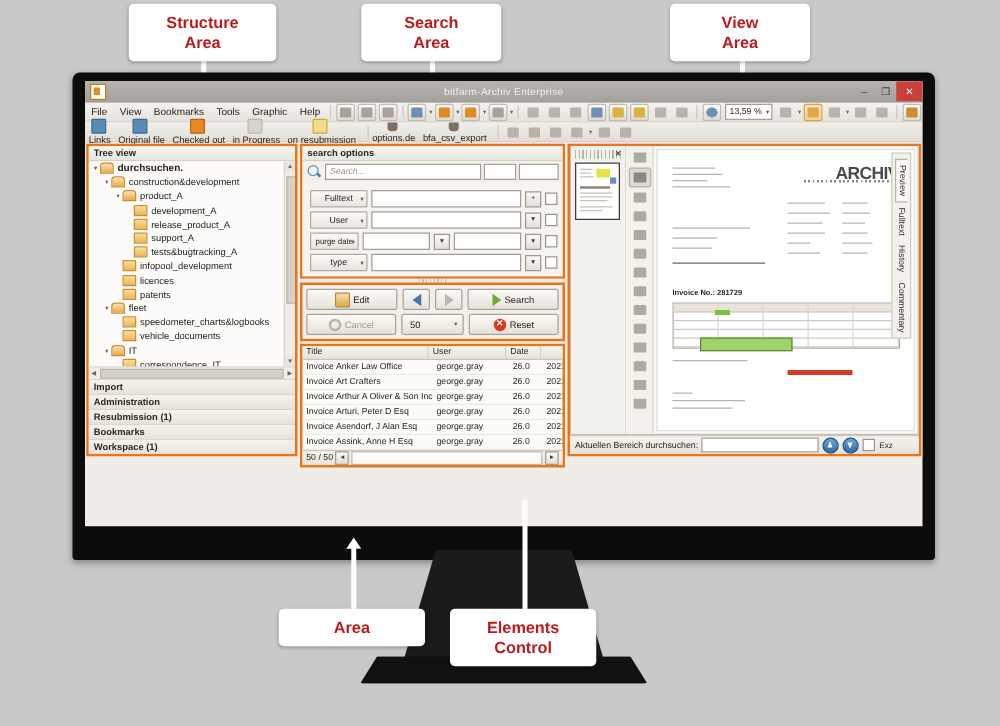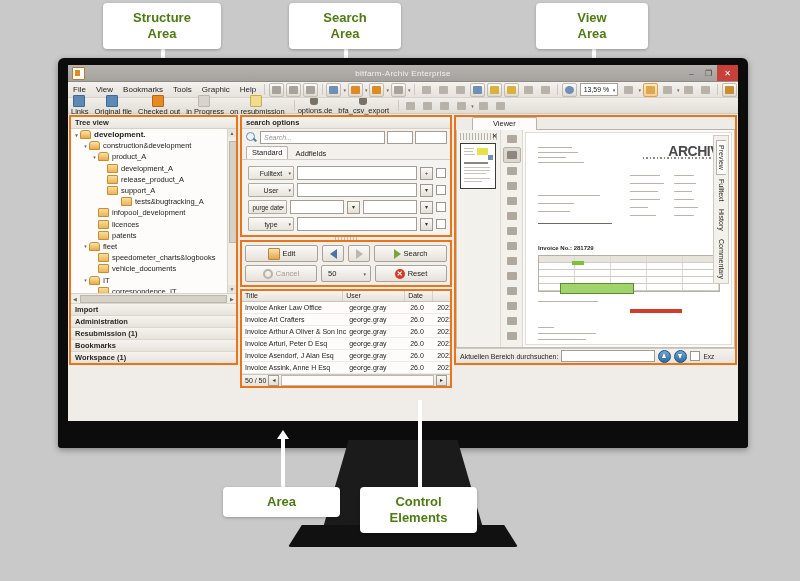--- a/index.html
+++ b/index.html
@@ -252,21 +252,21 @@
     font-size:7px;color:#26241f;padding-left:4px;gap:3px;border-top:1px solid #cfc9c0;
   }
   .vfinput{width:92px;height:10px;background:#fff;border:1px solid #a39d95;}
   .circbtn{width:11px;height:11px;border-radius:50%;background:linear-gradient(#6ea4d4,#2c6ba5);border:1px solid #1f5180;position:relative;}
   .circbtn .ar{position:absolute;left:3px;top:2px;width:0;height:0;border-left:2.5px solid transparent;border-right:2.5px solid transparent;}
   .circbtn.up .ar{border-bottom:5px solid #fff;}
   .circbtn.dn .ar{border-top:5px solid #fff;top:3px;}
   
   .callout{
     position:absolute;background:#fff;border-radius:4px;box-shadow:0 1px 3px rgba(0,0,0,.25);
-    text-align:center;color:#4d7c0f;font-weight:bold;font-size:13px;line-height:16px;
+    text-align:center;color:#b91c1c;font-weight:bold;font-size:13px;line-height:16px;
     padding:7px 0;
   }
   .leader{position:absolute;background:#fff;width:4px;}
   .arrowhead{position:absolute;width:0;height:0;border-left:6px solid transparent;border-right:6px solid transparent;border-bottom:9px solid #fff;}
 </style>
 </head>
 <body>
 
 <div class="leader" style="left:161px;top:44px;height:72px;"></div>
 <div class="leader" style="left:344px;top:44px;height:72px;"></div>
@@ -442,21 +442,21 @@
 
     <div class="work">
 
       <div id="structure" class="hl">
         <div class="panel-hd">Tree view</div>
         <div class="tree">
           <div id="tree-rows">
               <div class="trow root" style="padding-left: 2px;">
                 <span class="exp">▾</span>
                 <span class="fold home"></span>
-                <span>development.</span>
+                <span>durchsuchen.</span>
               </div>
               <div class="trow" style="padding-left: 11px;">
                 <span class="exp">▾</span>
                 <span class="fold home"></span>
                 <span>construction&amp;development</span>
               </div>
               <div class="trow" style="padding-left: 20px;">
                 <span class="exp">▾</span>
                 <span class="fold home"></span>
                 <span>product_A</span>
@@ -469,21 +469,21 @@
               <div class="trow" style="padding-left: 29px;">
                 <span class="exp"></span>
                 <span class="fold"></span>
                 <span>release_product_A</span>
               </div>
               <div class="trow" style="padding-left: 29px;">
                 <span class="exp"></span>
                 <span class="fold"></span>
                 <span>support_A</span>
               </div>
-              <div class="trow" style="padding-left: 43px;">
+              <div class="trow" style="padding-left: 29px;">
                 <span class="exp"></span>
                 <span class="fold"></span>
                 <span>tests&amp;bugtracking_A</span>
               </div>
               <div class="trow" style="padding-left: 20px;">
                 <span class="exp"></span>
                 <span class="fold"></span>
                 <span>infopool_development</span>
               </div>
               <div class="trow" style="padding-left: 20px;">
@@ -544,24 +544,20 @@
 
       <div id="searchcol">
 
         <div id="searcharea" class="hl">
           <div class="panel-hd">search options</div>
           <div class="sbox">
             <div class="mag"></div>
             <div class="sinput">Search...</div>
             <div class="sminor"></div>
             <div class="sminor w2"></div>
-          </div>
-          <div class="tabs">
-            <div class="tab active">Standard</div>
-            <div class="tab plain">Addfields</div>
           </div>
           <div class="fields">
             <div class="frow">
               <div class="fsel">
                 <span>Fulltext</span>
                 <span class="cv">▾</span>
               </div>
               <div class="ftext"></div>
               <div class="btnsq">+</div>
               <div class="chk"></div>
@@ -688,24 +684,20 @@
           <div class="pager">
             <span>50 / 50</span>
             <span class="pbtn">◄</span>
             <span class="ptrack"></span>
             <span class="pbtn" style="margin-right:3px">►</span>
           </div>
         </div>
       </div>
 
       <div id="viewarea" class="hl">
-        <div class="vtabs">
-          <div class="vtab">Viewer</div>
-          <div class="vtab-rest"></div>
-        </div>
         <div class="vbody">
           <div class="thumbcol">
             <div class="thumbhd">
               <span class="x">✕</span>
             </div>
             <div class="thumbpg">
               <span class="bx" style="left:16px;top:4px;width:11px;height:7px;"></span>
               <span class="bb" style="left:27px;top:11px;width:5px;height:5px;"></span>
               <span class="ln" style="top:4px;width:10px;"></span>
               <span class="ln" style="top:7px;width:9px;"></span>
@@ -861,15 +853,15 @@
 <div id="stand-foot"></div>
 
 <div class="leader" style="left:281px;top:438px;height:56px;"></div>
 <div class="arrowhead" style="left:277px;top:430px;"></div>
 <div class="leader" style="left:418px;top:400px;height:94px;"></div>
 
 <div class="callout" style="left:223px;top:487px;width:117px;">
   <div>Area</div>
 </div>
 <div class="callout" style="left:360px;top:487px;width:117px;">
+  <div>Elements</div>
   <div>Control</div>
-  <div>Elements</div>
 </div>
 
 </body></html>

